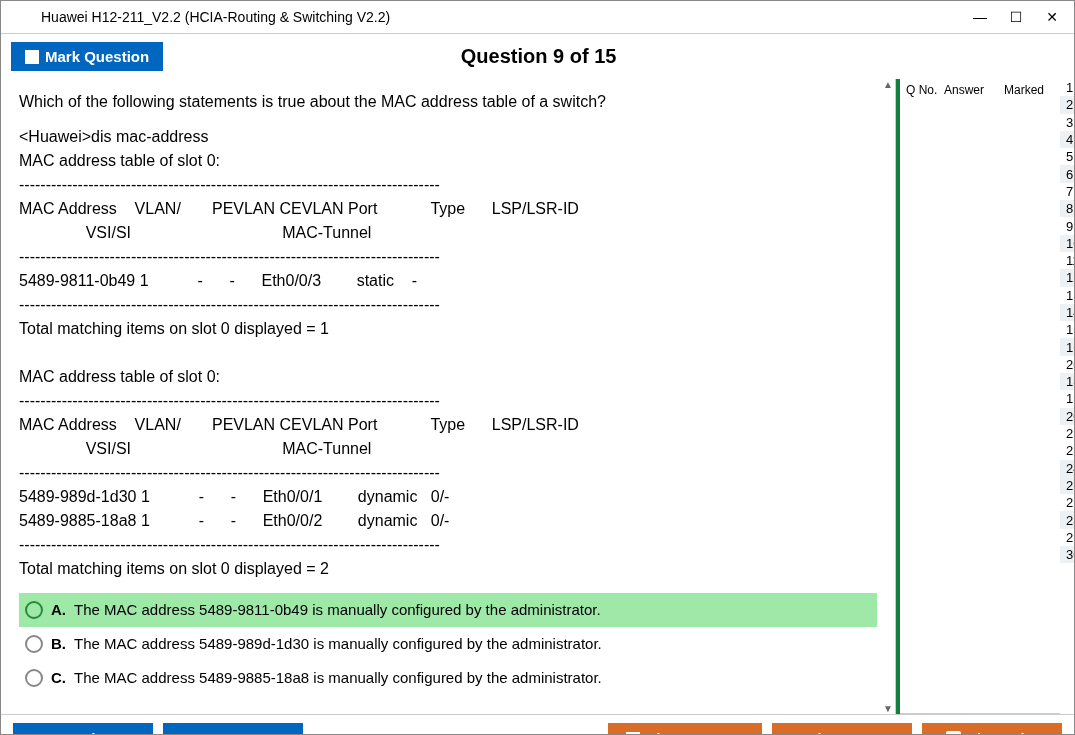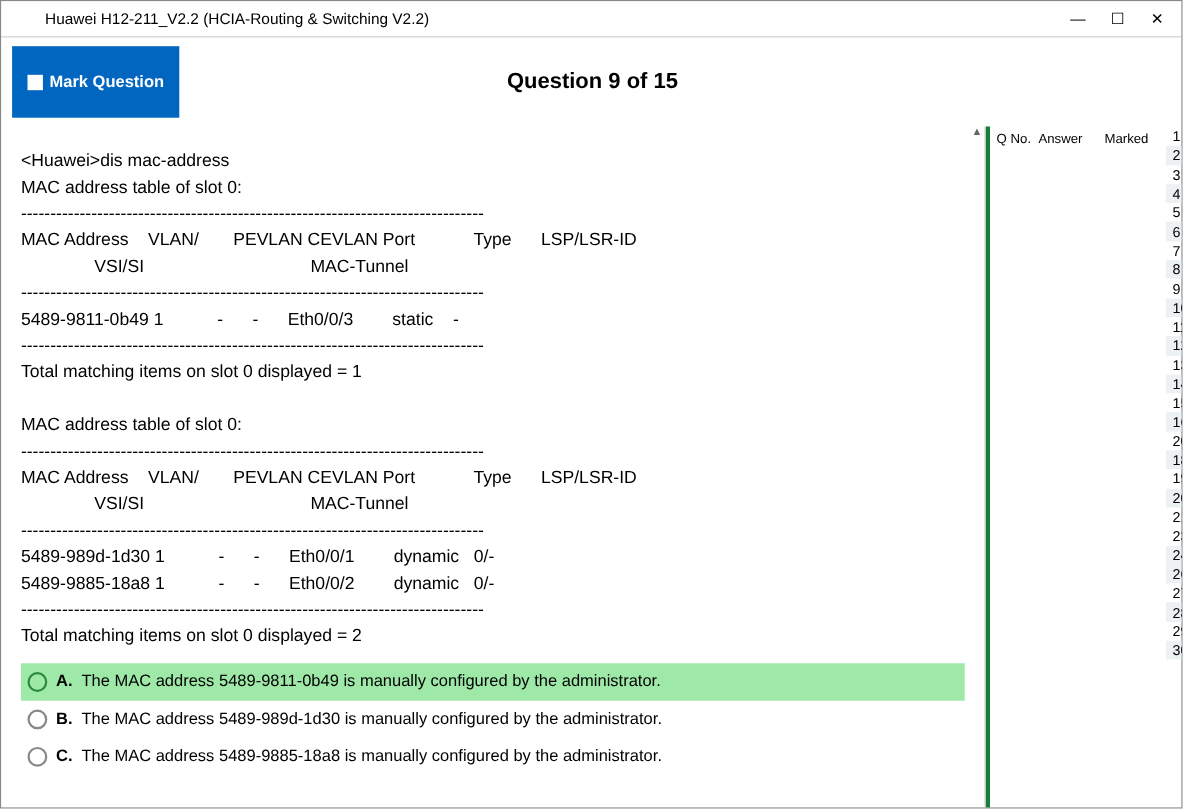--- a/index.html
+++ b/index.html
@@ -4,21 +4,21 @@
 <style>
 * { box-sizing: border-box; margin: 0; padding: 0; }
 body { font-family: Arial, sans-serif; font-size: 14px; background: #fff; width: 1075px; height: 735px; overflow: hidden; border: 1px solid #888; }
 .titlebar { display: flex; justify-content: space-between; align-items: center; padding: 4px 8px; border-bottom: 1px solid #ccc; }
 .titlebar-title { font-size: 14px; margin-left: 32px; }
 .win-controls { display: flex; gap: 8px; }
 .win-btn { width: 28px; height: 24px; display: flex; align-items: center; justify-content: center; cursor: pointer; }
 .main-area { display: flex; height: calc(735px - 100px); }
 .content-col { flex: 1; display: flex; flex-direction: column; }
 .header-row { display: flex; align-items: center; padding: 8px 10px; }
-.mark-btn { background: #0066c0; color: #fff; padding: 24px 14px; font-weight: bold; display: flex; align-items: center; gap: 6px; cursor: pointer; font-size: 15px; }
+.mark-btn { background: #0066c0; color: #fff; padding: 6px 14px; font-weight: bold; display: flex; align-items: center; gap: 6px; cursor: pointer; font-size: 15px; }
 .mark-box { width: 14px; height: 14px; background: #fff; display: inline-block; }
 .q-title { font-weight: bold; font-size: 20px; flex: 1; text-align: center; }
 .scroll-wrap { flex: 1; overflow-y: auto; position: relative; border-right: 1px solid #ccc; }
 .question-body { padding: 10px 18px; font-size: 16px; line-height: 1.6; }
 .cli-block { font-family: Arial, sans-serif; white-space: pre; font-size: 16px; margin: 10px 0; line-height: 1.5; }
 .answers { margin-top: 12px; }
 .answer-row { display: flex; align-items: center; padding: 5px 6px; gap: 8px; font-size: 15px; }
 .answer-row.selected { background: #9ee8a8; }
 .radio { width: 18px; height: 18px; border: 2px solid #888; border-radius: 50%; flex-shrink: 0; }
 .answer-row.selected .radio { border-color: #2a8a3a; }
@@ -65,20 +65,21 @@
   </div>
   <div class="q-title">Question 9 of 15</div>
   <div style="width:150px"></div>
 </div>
 
 <div class="main-area">
   <div class="content-col">
     <div class="scroll-wrap">
       <span class="scroll-indicator-up">▲</span>
       <div class="question-body">
+        <div>Which of the following statements is true about the MAC address table of a switch?</div>
         <div class="cli-block">&lt;Huawei&gt;dis mac-address
 MAC address table of slot 0:
 -------------------------------------------------------------------------------
 MAC Address    VLAN/       PEVLAN CEVLAN Port            Type      LSP/LSR-ID
                VSI/SI                                  MAC-Tunnel
 -------------------------------------------------------------------------------
 5489-9811-0b49 1           -      -      Eth0/0/3        static    -
 -------------------------------------------------------------------------------
 Total matching items on slot 0 displayed = 1
 

